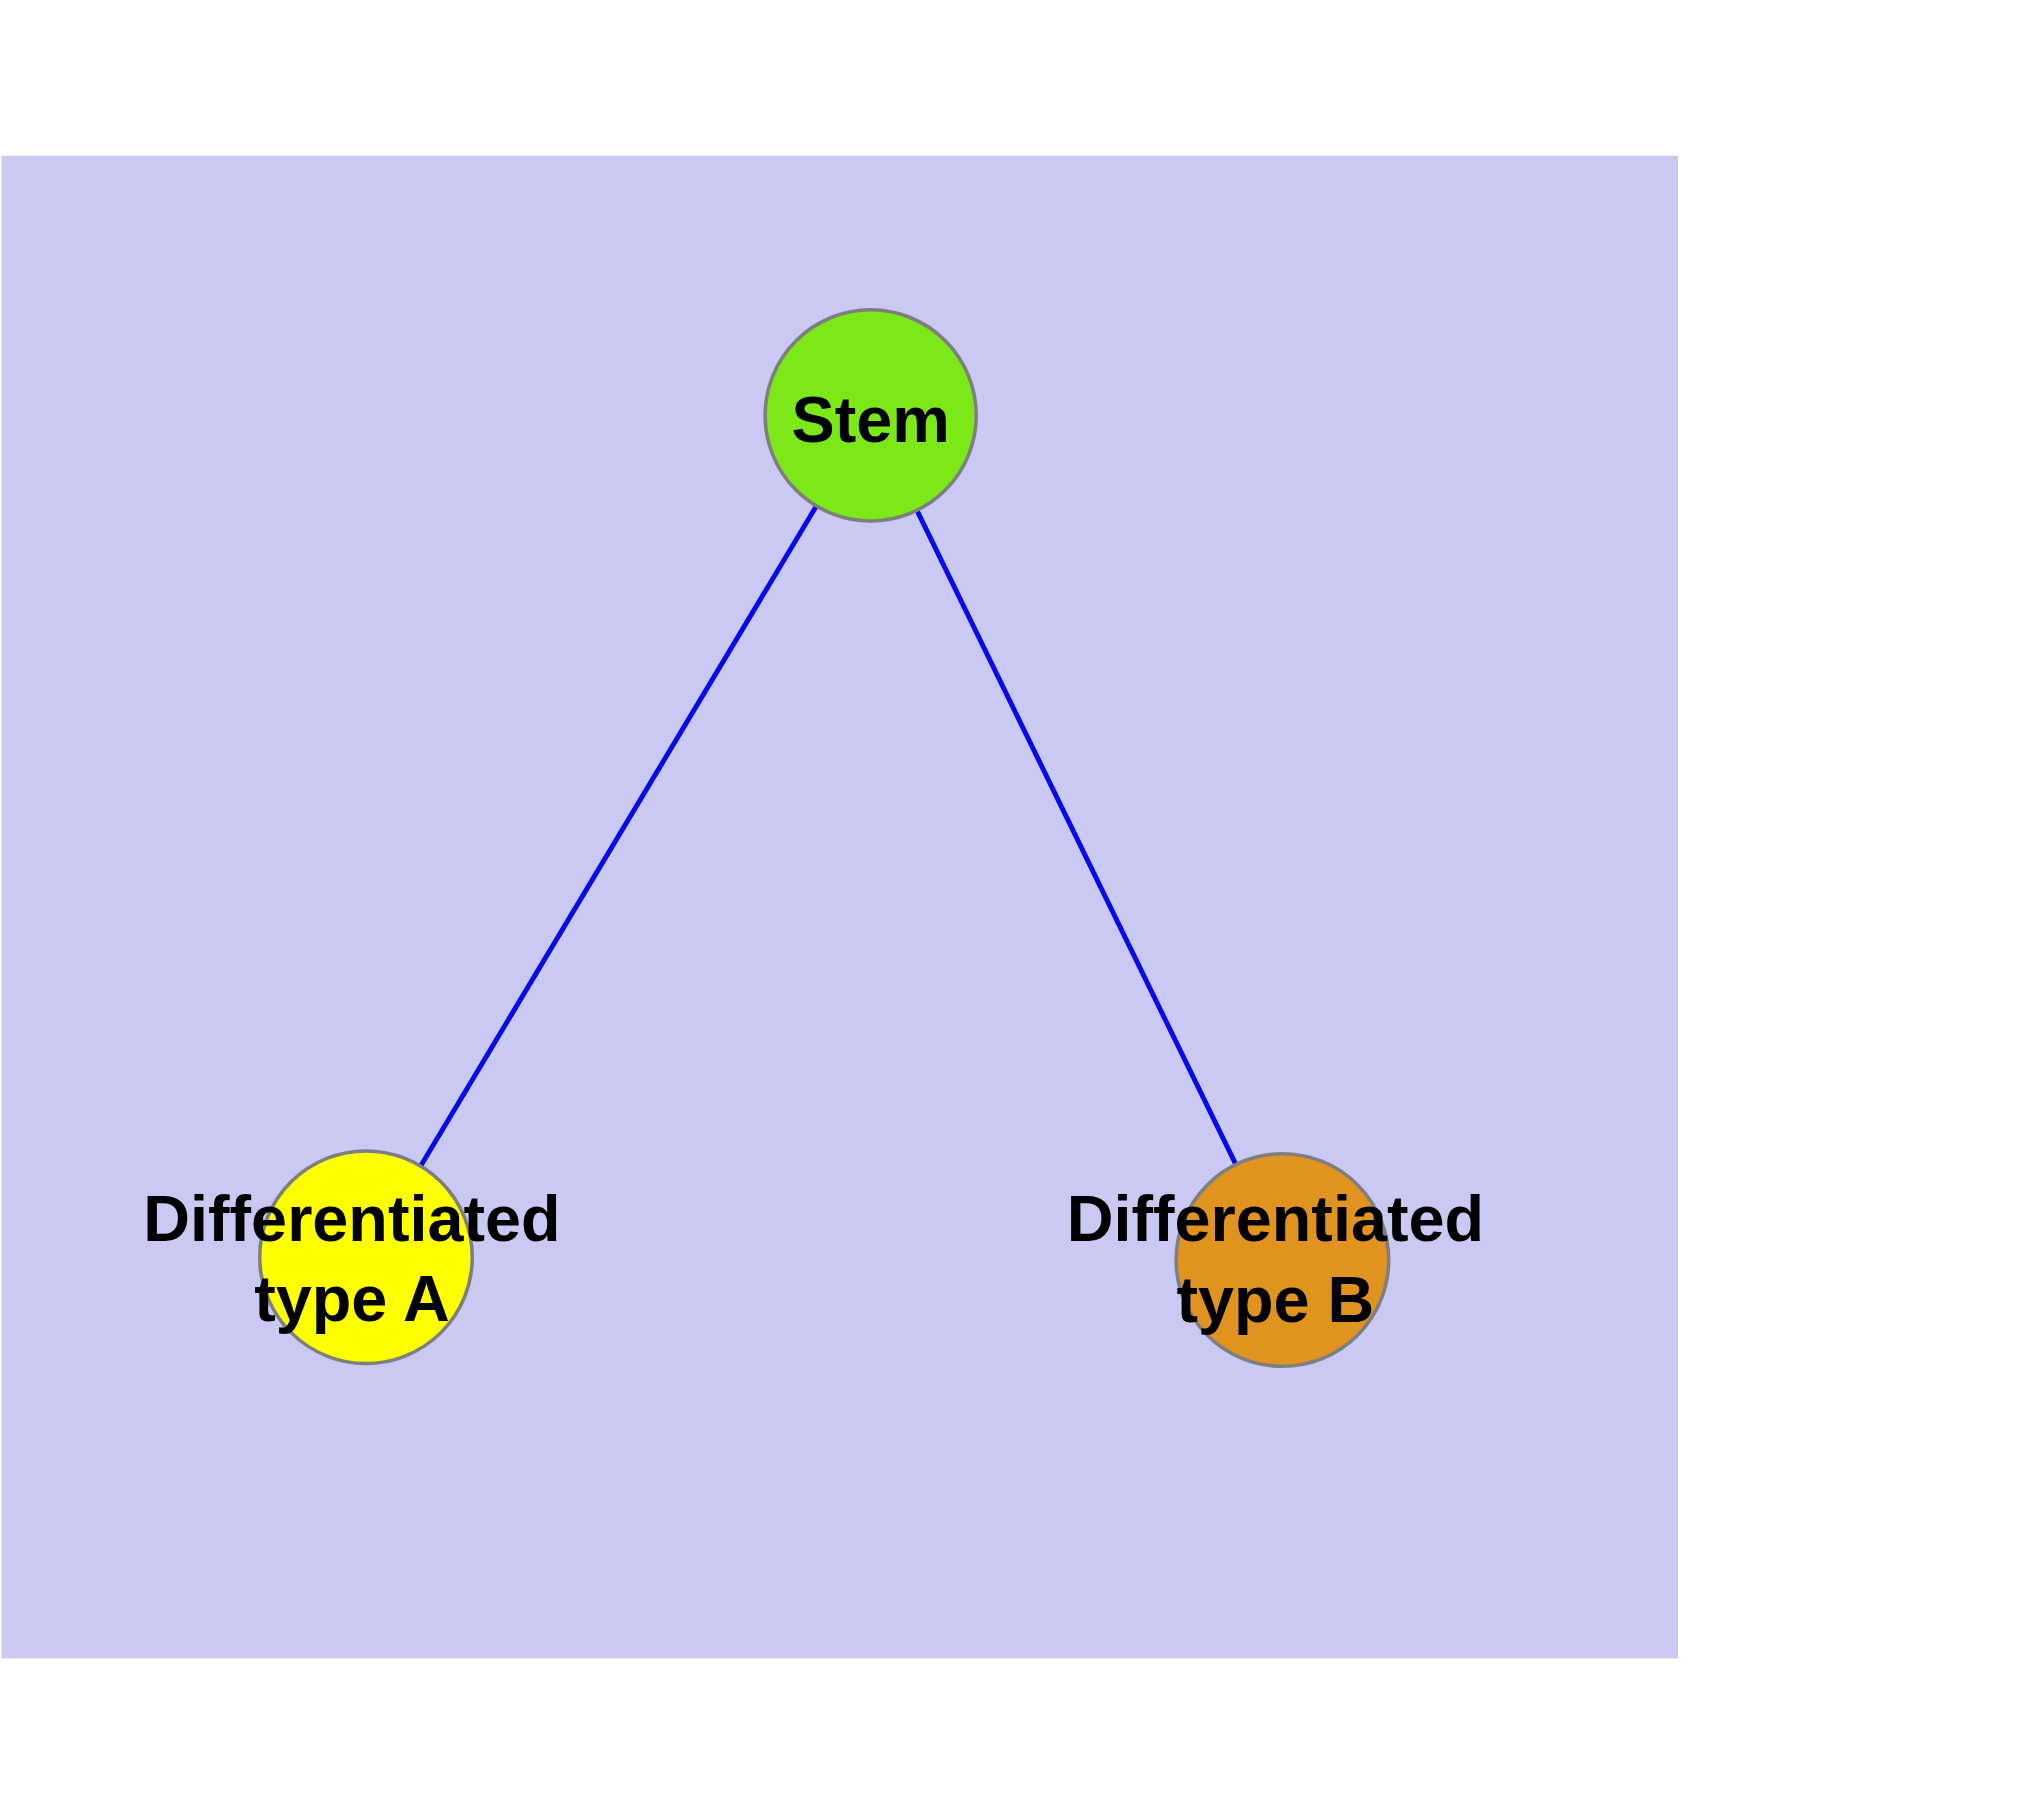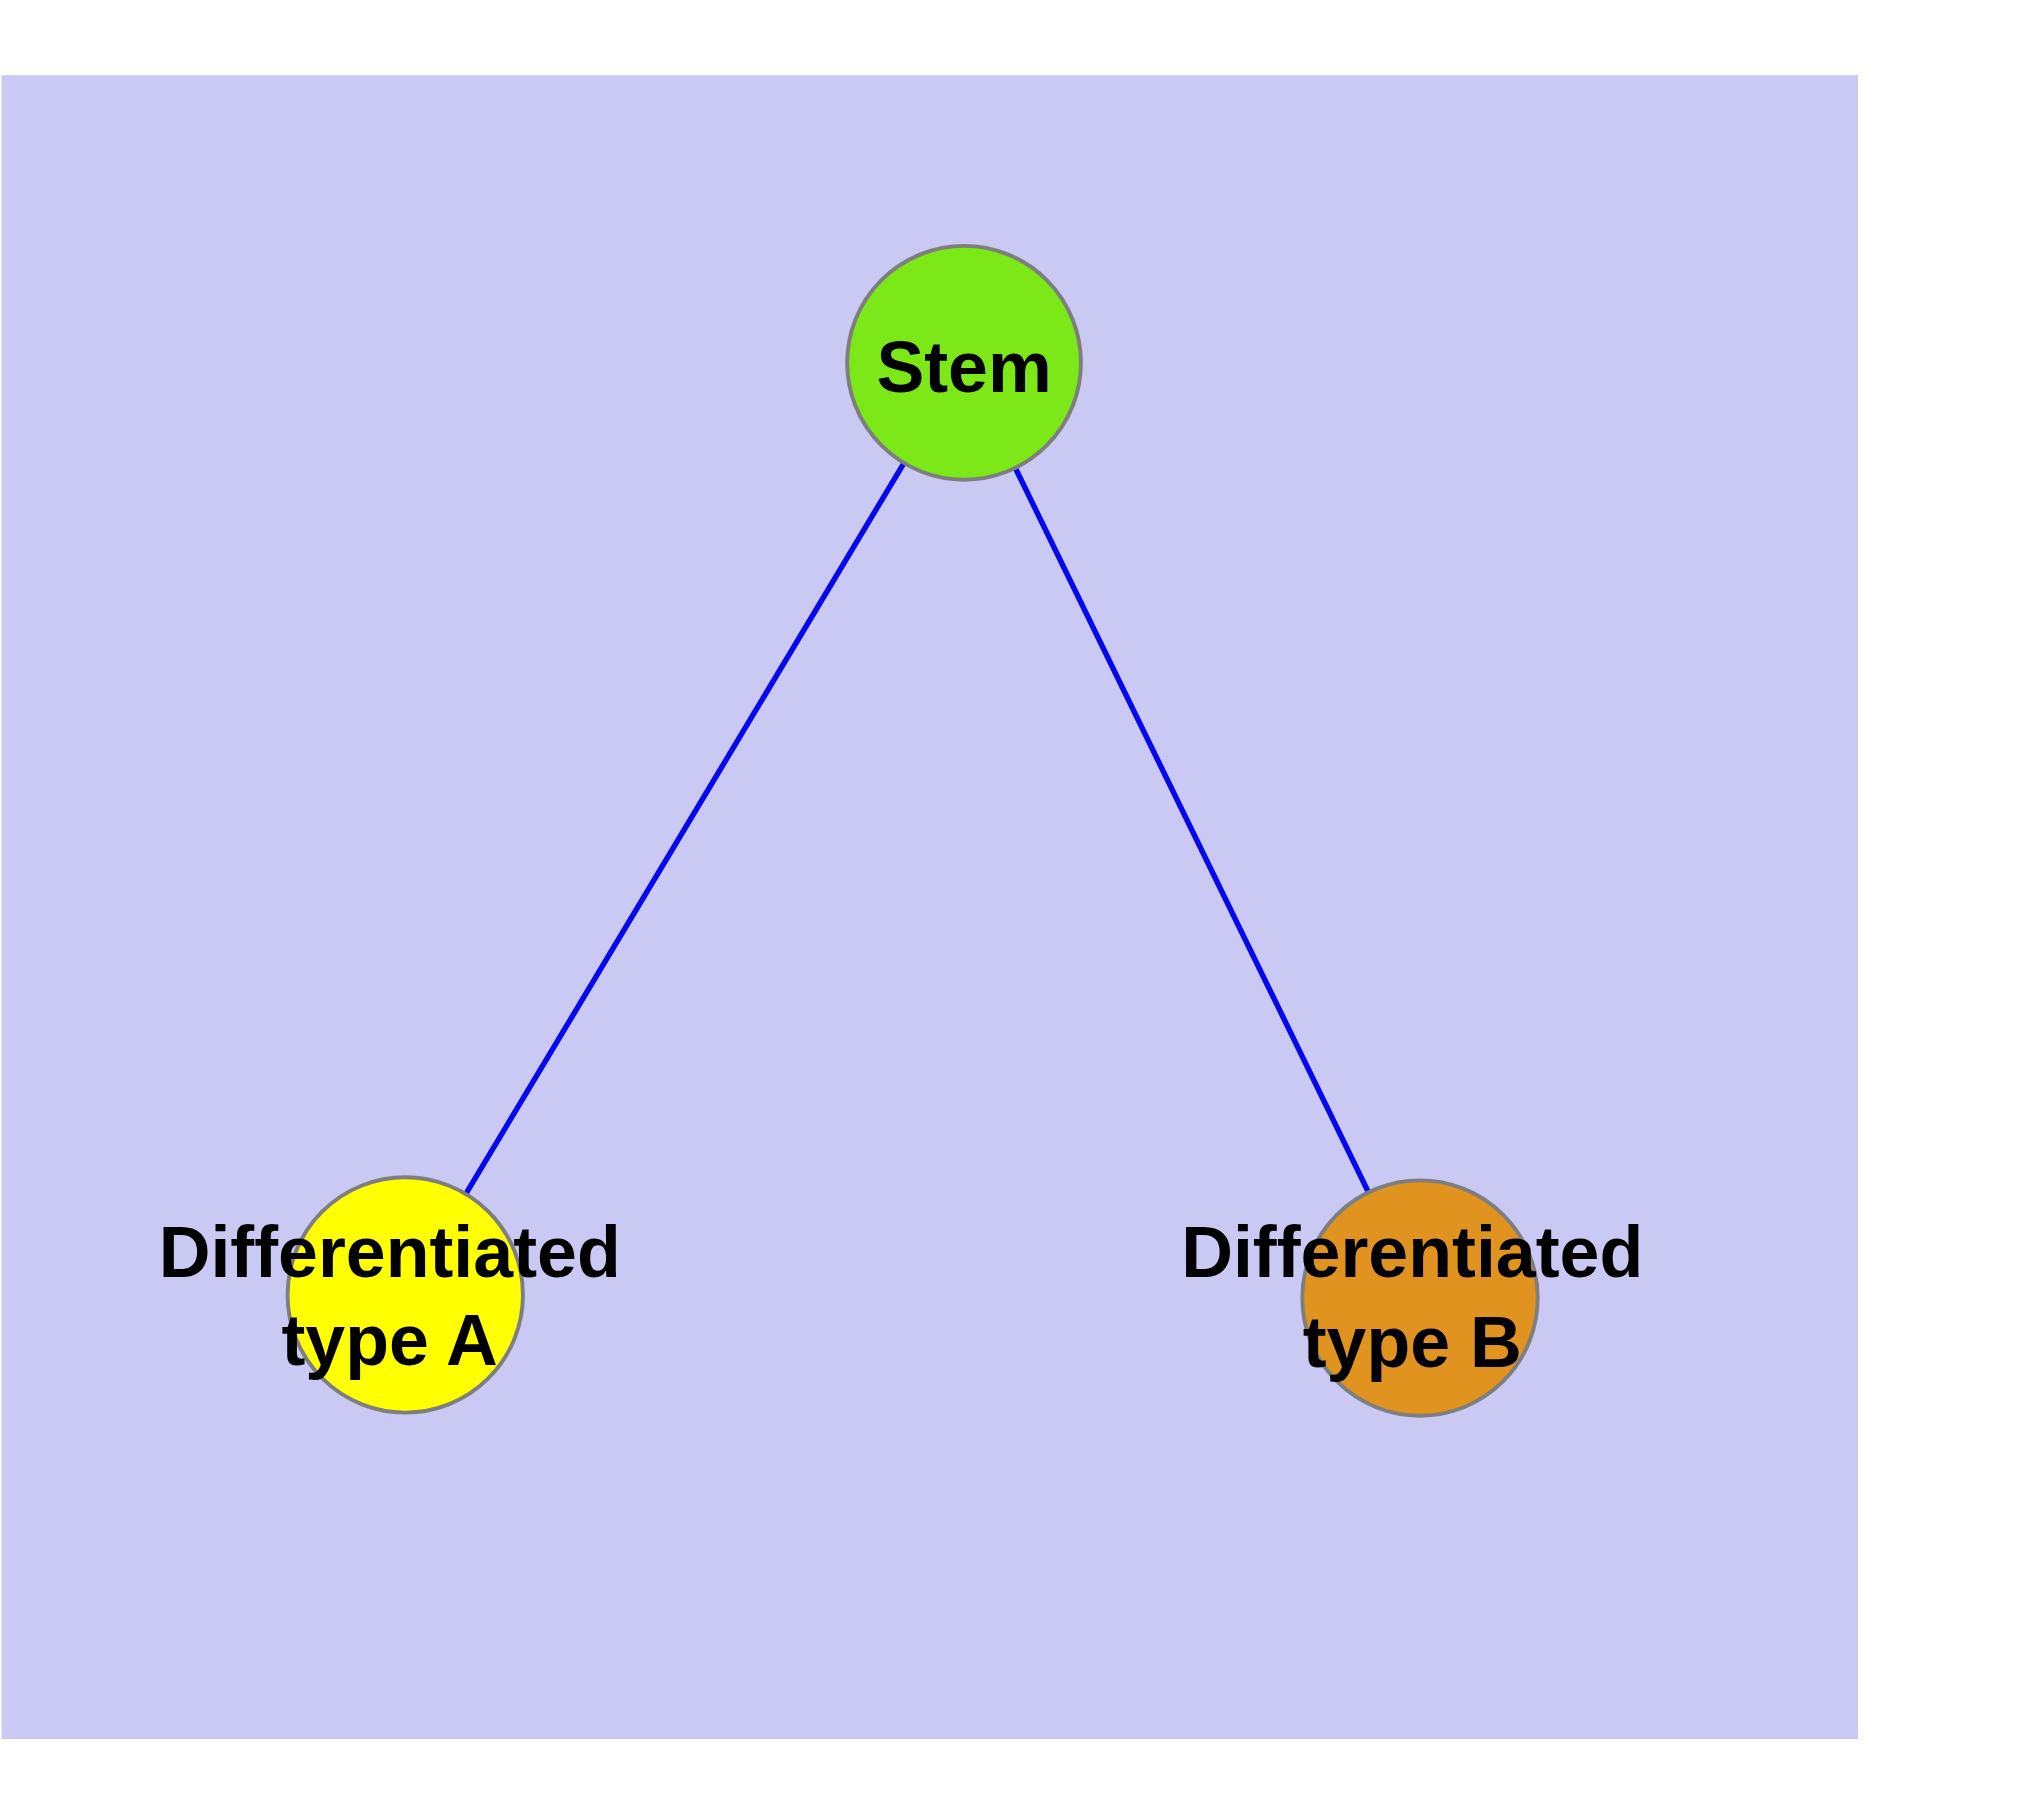--- a/index.html
+++ b/index.html
@@ -4,21 +4,21 @@
 <style>
   html, body {
     margin: 0;
     padding: 0;
     width: 100%;
     height: 100%;
     background: #ffffff;
     overflow: hidden;
   }
   .diagram-root {
-    width: 1858px;
+    width: 1678px;
     height: 1812px;
     position: relative;
   }
   svg {
     display: block;
     width: 100%;
     height: 100%;
   }
   .node-circle {
     stroke-width: 5px;

